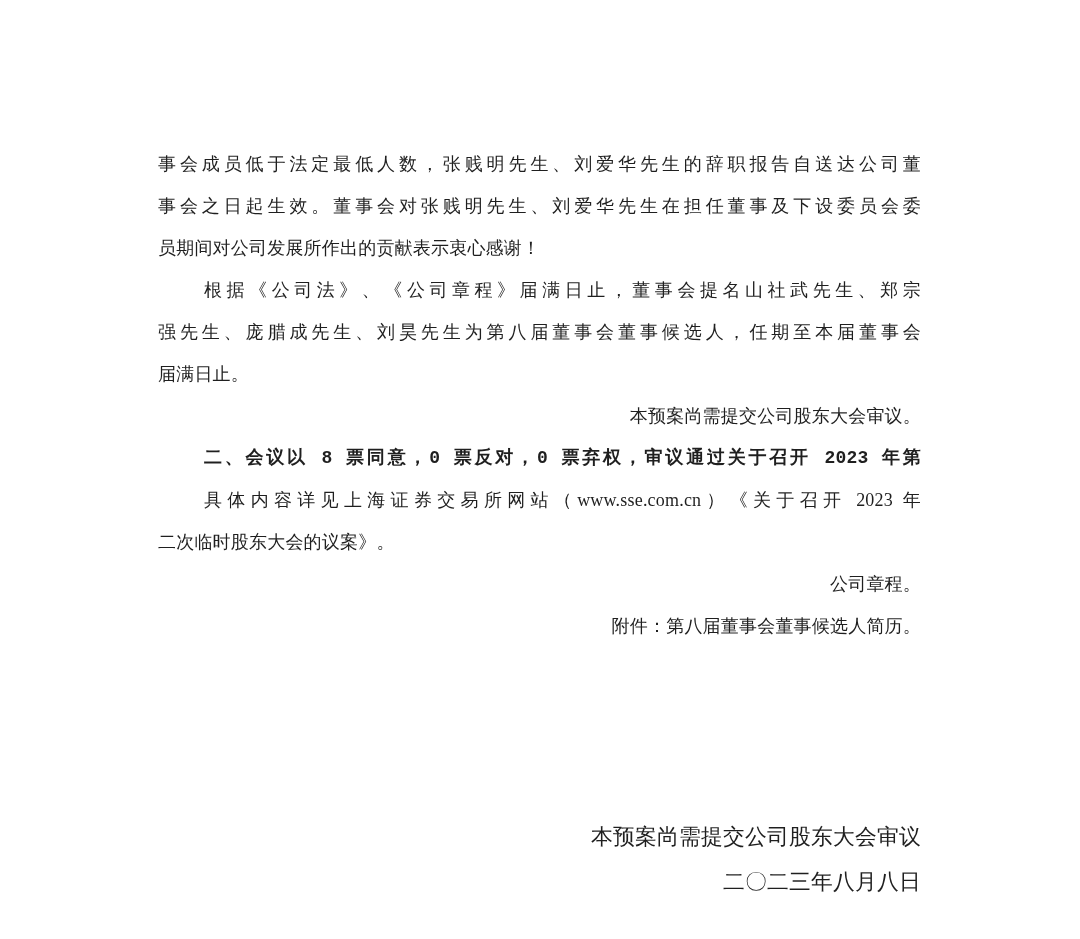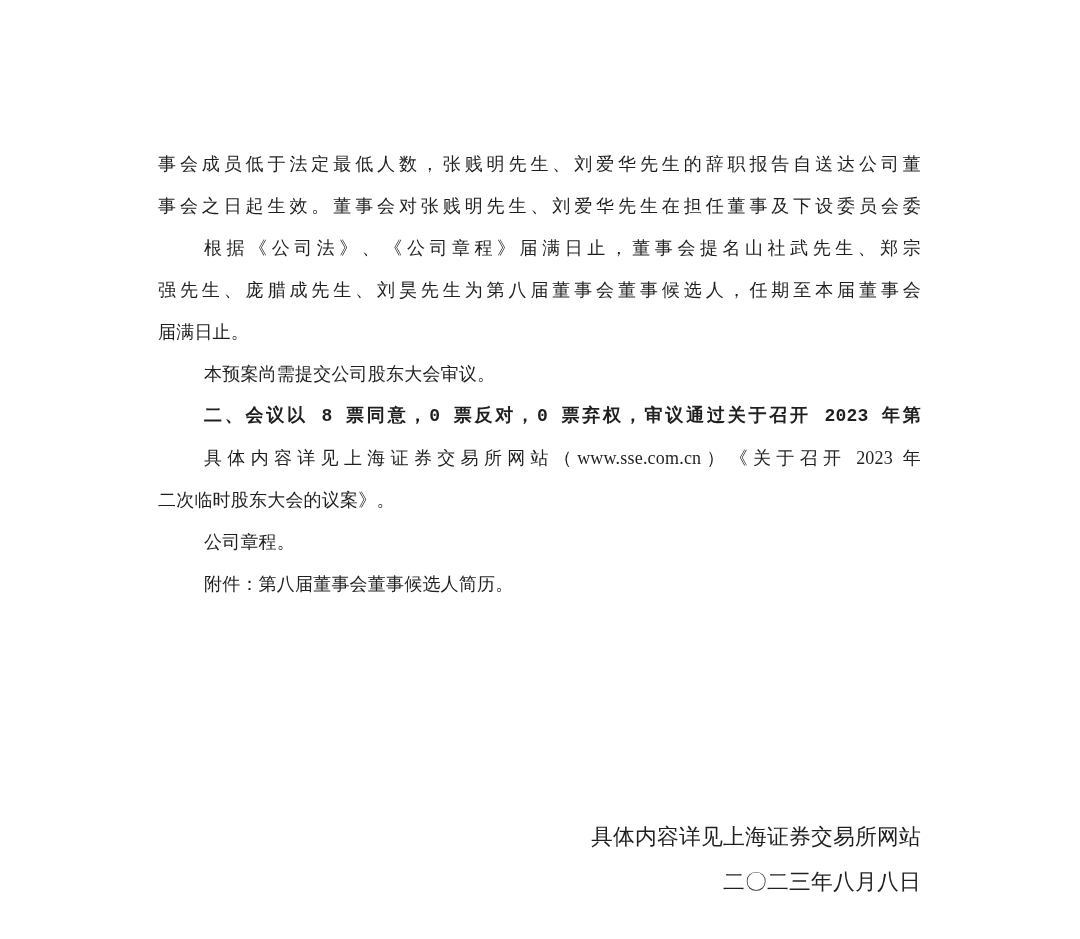--- a/index.html
+++ b/index.html
@@ -28,20 +28,21 @@
     letter-spacing: 0.2px;
     white-space: nowrap;
   }
   .line.justify {
     white-space: normal;
     text-align: justify;
     text-align-last: justify;
   }
   .line.indent {
     text-indent: 46px;
+    text-align: right;
   }
   .line.bold {
     font-weight: bold;
     font-family: Liberation Mono, monospace;
   }
   .signature {
     position: absolute;
     top: 816px;
     right: 159px;
     text-align: right;
@@ -56,27 +57,28 @@
     margin-top: 3px;
   }
 </style>
 </head>
 <body>
 
 <div class="page">
   <div class="doc-body">
       <div class="line justify">事会成员低于法定最低人数，张贱明先生、刘爱华先生的辞职报告自送达公司董</div>
       <div class="line justify">事会之日起生效。董事会对张贱明先生、刘爱华先生在担任董事及下设委员会委</div>
+      <div class="line">员期间对公司发展所作出的贡献表示衷心感谢！</div>
       <div class="line indent justify">根据《公司法》、《公司章程》届满日止，董事会提名山社武先生、郑宗</div>
       <div class="line justify">强先生、庞腊成先生、刘昊先生为第八届董事会董事候选人，任期至本届董事会</div>
       <div class="line">届满日止。</div>
       <div class="line indent">本预案尚需提交公司股东大会审议。</div>
       <div class="line indent bold justify">二、会议以 8 票同意，0 票反对，0 票弃权，审议通过关于召开 2023 年第</div>
       <div class="line indent justify">具体内容详见上海证券交易所网站（www.sse.com.cn）《关于召开 2023 年</div>
       <div class="line">二次临时股东大会的议案》。</div>
       <div class="line indent">公司章程。</div>
       <div class="line indent">附件：第八届董事会董事候选人简历。</div>
     </div>
   <div class="signature">
-    <div class="sig-line">具体内容详见上海证券交易所网站</div>
+    <div class="sig-line">本预案尚需提交公司股东大会审议</div>
     <div class="sig-line sig-date">二〇二三年八月八日</div>
   </div>
 </div>
 
 </body></html>

